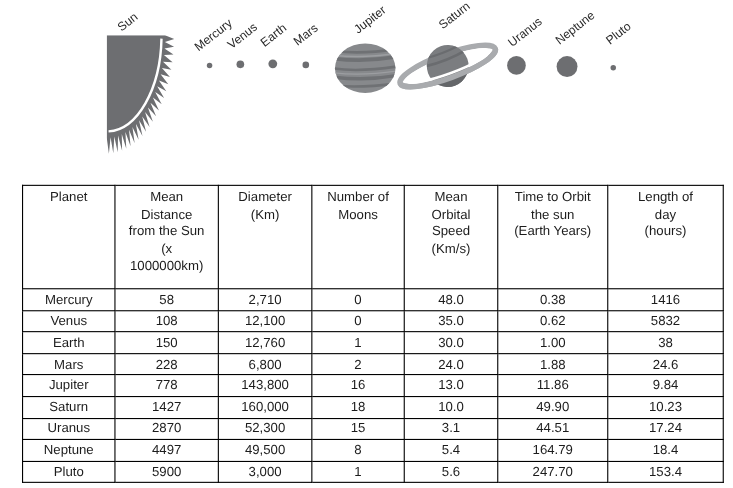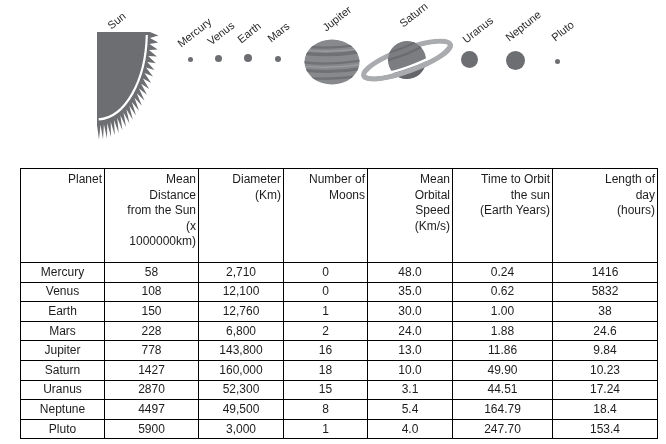--- a/index.html
+++ b/index.html
@@ -10,21 +10,21 @@
   #illustration{position:absolute;left:0;top:0;width:666px;height:160px;}
   .planet-label{position:absolute;font-size:11px;line-height:13px;color:#2a2a2a;
                 transform:rotate(-38deg);transform-origin:0% 100%;white-space:nowrap;}
   .dot{position:absolute;border-radius:50%;background:#6d6e71;}
   .psvg{position:absolute;}
 
   
   table.data-table{position:absolute;left:20px;top:168px;width:637px;
                    border-collapse:collapse;table-layout:fixed;
                    font-size:12px;color:#1c1c1c;}
-  .data-table th{border:1.5px solid #000;font-weight:normal;text-align:right;
+  .data-table th{border:1.5px solid #000;font-weight:normal;text-align:center;
                  vertical-align:top;padding:3px 2px 0 2px;line-height:15.6px;
                  white-space:pre-line;height:94px;box-sizing:border-box;}
   .data-table td{border:1.5px solid #000;text-align:center;vertical-align:middle;
                  height:18.6px;line-height:17px;padding:0;}
 </style>
 </head>
 <body>
 
 <div id="page">
 
@@ -123,21 +123,21 @@
 (hours)</th>
       </tr>
     </thead>
     <tbody>
         <tr>
           <td>Mercury</td>
           <td>58</td>
           <td>2,710</td>
           <td>0</td>
           <td>48.0</td>
-          <td>0.24</td>
+          <td>0.38</td>
           <td>1416</td>
         </tr>
         <tr>
           <td>Venus</td>
           <td>108</td>
           <td>12,100</td>
           <td>0</td>
           <td>35.0</td>
           <td>0.62</td>
           <td>5832</td>
@@ -194,20 +194,20 @@
           <td>8</td>
           <td>5.4</td>
           <td>164.79</td>
           <td>18.4</td>
         </tr>
         <tr>
           <td>Pluto</td>
           <td>5900</td>
           <td>3,000</td>
           <td>1</td>
-          <td>4.0</td>
+          <td>5.6</td>
           <td>247.70</td>
           <td>153.4</td>
         </tr>
       </tbody>
   </table>
 
 </div>
 
 </body></html>

